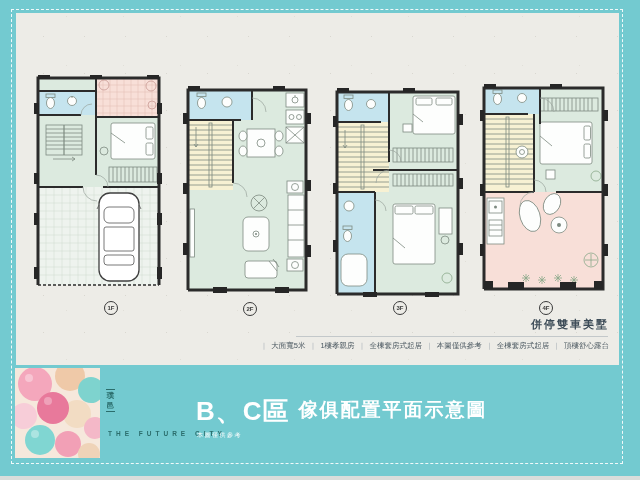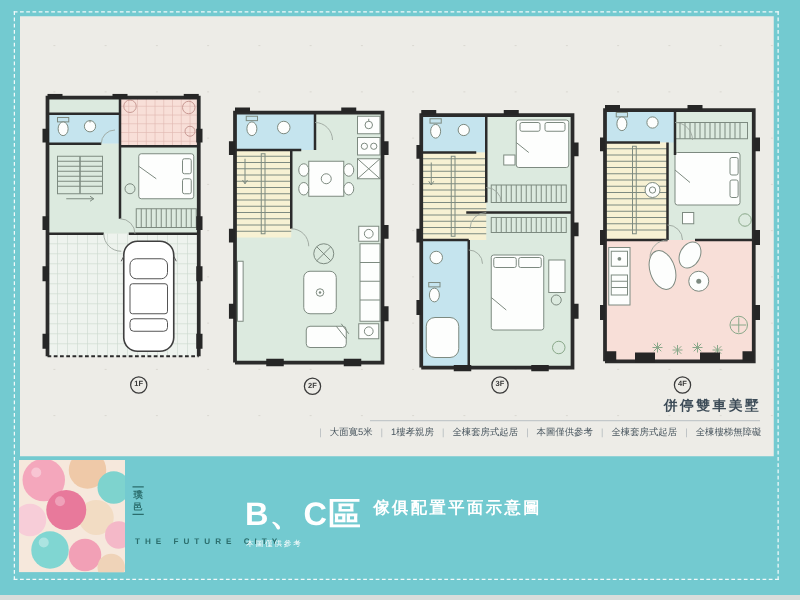--- a/index.html
+++ b/index.html
@@ -22,21 +22,21 @@
   .features .sep{color:#9AA4AB;font-size:7px;margin:0 1px;}
   .balls{position:absolute;left:15px;top:368px;width:85px;height:90px;overflow:hidden;}
   .brand-prefix{position:absolute;left:106px;top:389px;display:flex;flex-direction:column;align-items:center;
     gap:2px;color:#2B6D6C;font-size:7.5px;font-weight:bold;line-height:1;}
   .brand-prefix .bar{width:9px;height:1px;background:#2B6D6C;}
   .brand-name{position:absolute;left:121px;top:383px;font-size:33px;font-weight:800;color:#2B6D6C;
     letter-spacing:3px;line-height:1.2;}
   .brand-en{position:absolute;left:108px;top:430px;font-size:6.5px;letter-spacing:4px;color:#2B6D6C;font-weight:bold;}
   .zone-row{position:absolute;left:196px;top:397px;display:flex;align-items:flex-start;gap:9px;color:#FFFFFF;}
   .zone{font-size:26px;font-weight:800;line-height:1.1;letter-spacing:1px;}
-  .zone-desc{font-size:13px;font-weight:bold;letter-spacing:2px;padding-bottom:4px;}
+  .zone-desc{font-size:19px;font-weight:bold;letter-spacing:2px;padding-bottom:4px;}
   .disclaimer{position:absolute;left:197px;top:431px;font-size:6px;color:#FFFFFF;letter-spacing:1.5px;}
   
   .w{stroke:#2B2B2B;fill:none;}
   .f{stroke:#7d8a80;fill:none;stroke-width:.8;}
   .ff{stroke:#7d8a80;fill:#fdfefd;stroke-width:.8;}
   .door{stroke:#9aa49c;fill:none;stroke-width:.7;}
   .pb{fill:#262626;}
 </style>
 </head>
 <body>
@@ -348,21 +348,21 @@
     <span>大面寬5米</span>
     <span class="sep">｜</span>
     <span>1樓孝親房</span>
     <span class="sep">｜</span>
     <span>全棟套房式起居</span>
     <span class="sep">｜</span>
     <span>本圖僅供參考</span>
     <span class="sep">｜</span>
     <span>全棟套房式起居</span>
     <span class="sep">｜</span>
-    <span>全棟樓梯無障礙</span>
+    <span>頂樓舒心露台</span>
   </div>
 
   <div class="balls">
     <svg width="85" height="90" viewBox="0 0 85 90">
       <rect width="85" height="90" fill="#F6E8DC"></rect>
       <circle cx="55" cy="8" r="15" fill="#EFC9A8"></circle>
       <circle cx="20" cy="16" r="17" fill="#F4A7BC"></circle>
       <circle cx="76" cy="22" r="13" fill="#7ED3CE"></circle>
       <circle cx="62" cy="46" r="14" fill="#F2DCC3"></circle>
       <circle cx="38" cy="40" r="16" fill="#E8799B"></circle>

